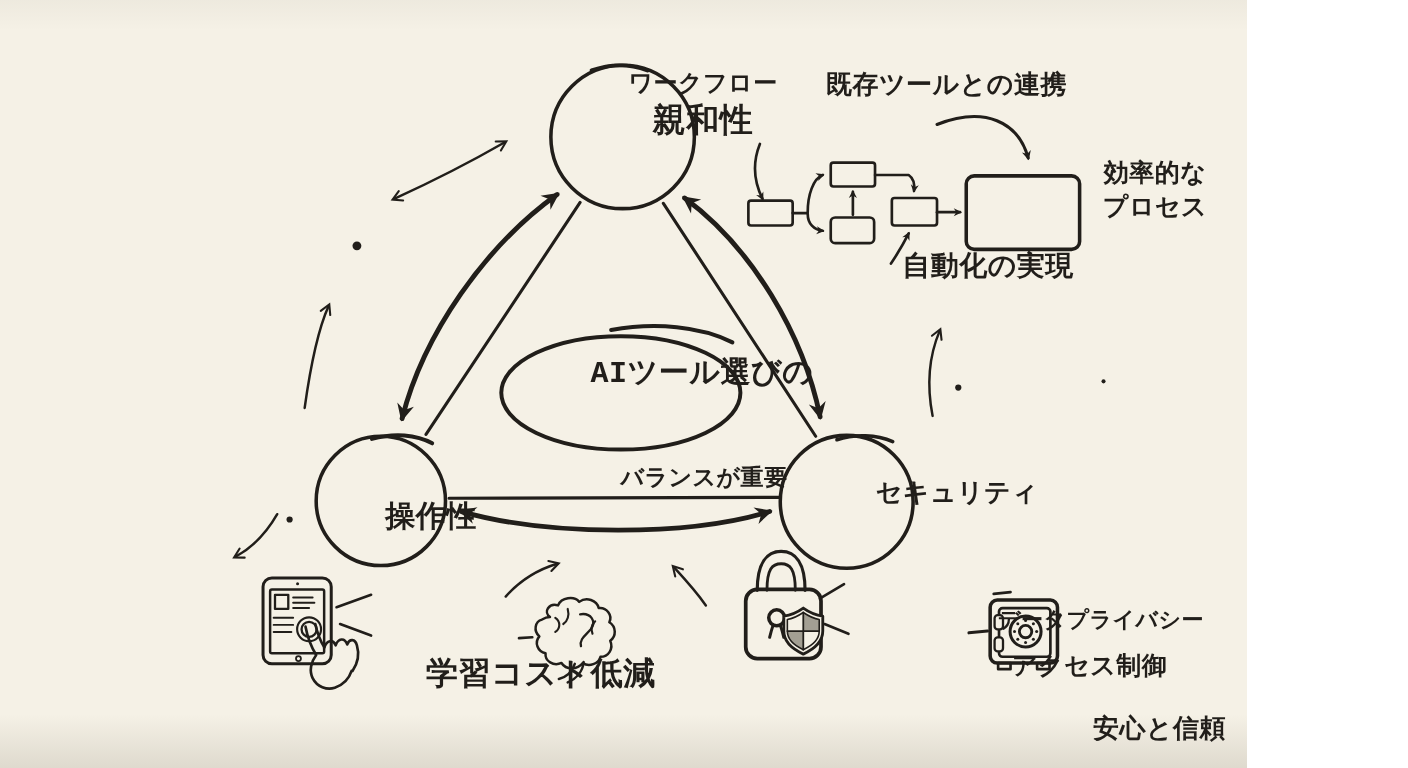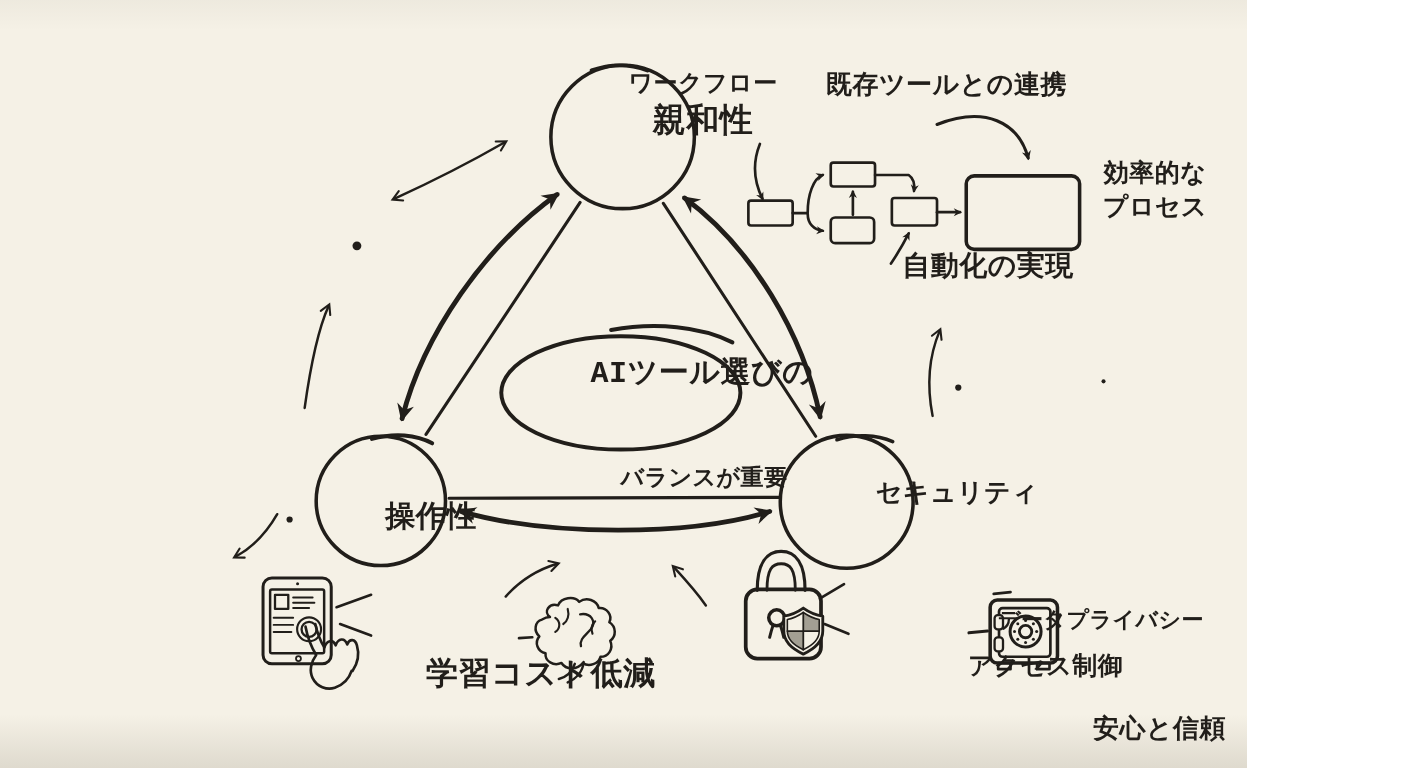--- a/index.html
+++ b/index.html
@@ -210,17 +210,17 @@
 
   <div class="lbl ctr" style="left:702px;top:357px;font-size:30px;font-family:Liberation Mono, monospace;">AIツール選びの</div>
   <div class="lbl ctr" style="left:704px;top:464px;font-size:23px;">バランスが重要</div>
 
   <div class="lbl ctr" style="left:431px;top:499px;font-size:30px;">操作性</div>
   <div class="lbl ctr" style="left:957px;top:478px;font-size:26px;">セキュリティ</div>
 
   <div class="lbl" style="left:426px;top:655px;font-size:32px;">学習コスト低減</div>
 
   <div class="lbl" style="left:958px;top:607px;font-size:22px;margin-left:40px;">データプライバシー</div>
-  <div class="lbl" style="left:968px;top:652px;font-size:25px;text-align:right;">アクセス制御</div>
+  <div class="lbl" style="left:1012px;top:652px;font-size:25px;text-align:right;">アクセス制御</div>
   <div class="lbl" style="left:1093px;top:714px;font-size:26px;">安心と信頼</div>
 </div>
 
 </div>
 
 </body></html>

